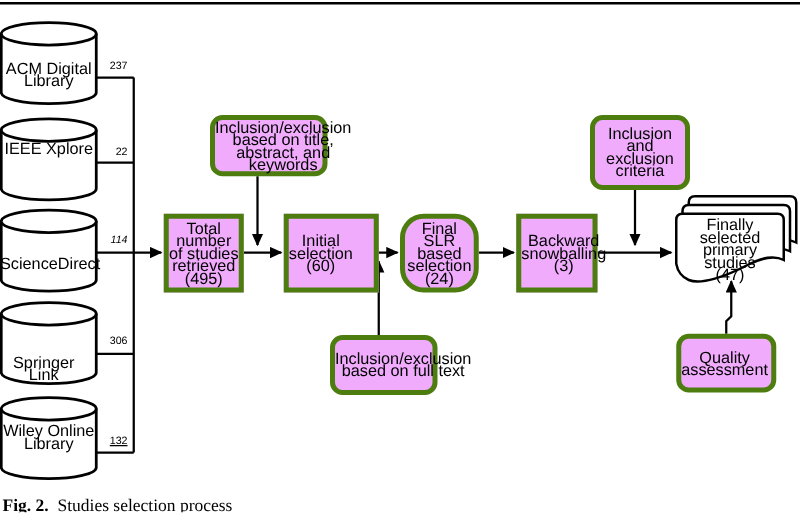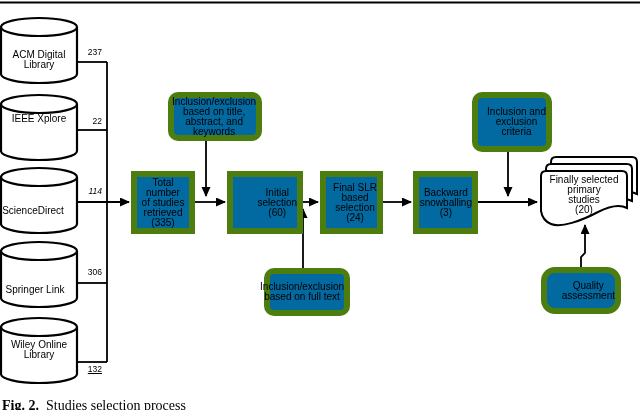--- a/index.html
+++ b/index.html
@@ -1,24 +1,24 @@
 <!DOCTYPE html>
 <html><head>
 <meta charset="utf-8">
 <style>
   html,body{margin:0;padding:0;background:#fff;}
   #page{position:relative;width:640px;height:410px;overflow:hidden;background:#fff;
         font-family:"Liberation Sans",sans-serif;color:#000;}
   #diagram-svg{position:absolute;left:0;top:0;z-index:1;}
-  .lbl{position:absolute;z-index:3;font-size:10px;line-height:10px;text-align:center;
+  .lbl{position:absolute;z-index:3;font-size:13px;line-height:10px;text-align:center;
        white-space:pre-line;color:#000;}
   .cnt{position:absolute;z-index:3;font-size:8.5px;line-height:10px;text-align:right;
        width:38px;left:64px;color:#000;}
-  .box{position:absolute;z-index:2;border:6px solid #4d7c0f;background:#0369a1;box-sizing:border-box;
-       display:flex;align-items:center;justify-content:flex-end;}
+  .box{position:absolute;z-index:2;border:4px solid #4d7c0f;background:#f0abfc;box-sizing:border-box;
+       display:flex;align-items:center;justify-content:flex-start;}
   .rbox{border-radius:10px;}
   .box .lbl{position:static;}
   #caption{position:absolute;left:2px;top:399px;z-index:3;width:630px;
            font-family:"Liberation Serif",serif;font-size:14px;line-height:14px;white-space:nowrap;}
   #caption .cap-label{font-weight:bold;margin-right:7px;}
 </style>
 </head>
 <body>
 
 <div id="page">
@@ -95,34 +95,34 @@
   <div class="cnt" style="top:116px;">22</div>
 
   <div class="lbl" style="left:0;top:206px;width:66px;">ScienceDirect</div>
   <div class="cnt" style="top:186px;font-style:italic;">114</div>
 
   <div class="lbl" style="left:0;top:285px;width:70px;">Springer Link</div>
   <div class="cnt" style="top:267px;">306</div>
 
   <div class="lbl" style="left:0;top:340px;width:78px;">Wiley Online
 Library</div>
-  <div class="cnt" style="top:364px;text-decoration:underline;">132</div>
+  <div class="cnt" style="top:347px;text-decoration:underline;">132</div>
 
   <div class="box" style="left:131px;top:171px;width:64px;height:63px;">
     <div class="lbl">Total number
 of studies
 retrieved
-(335)</div>
+(495)</div>
   </div>
   <div class="box" style="left:227px;top:171px;width:76px;height:63px;">
     <div class="lbl">Initial
 selection
 (60)</div>
   </div>
-  <div class="box" style="left:320px;top:171px;width:63px;height:63px;">
+  <div class="box" style="left:320px;top:171px;width:63px;height:63px;border-radius:19px;">
     <div class="lbl">Final SLR
 based
 selection
 (24)</div>
   </div>
   <div class="box" style="left:413px;top:171px;width:65px;height:63px;">
     <div class="lbl">Backward
 snowballing
 (3)</div>
   </div>
@@ -135,27 +135,27 @@
   </div>
   <div class="box rbox" style="left:264px;top:268px;width:86px;height:48px;">
     <div class="lbl">Inclusion/exclusion
 based on full text</div>
   </div>
   <div class="box rbox" style="left:472px;top:92px;width:80px;height:60px;">
     <div class="lbl">Inclusion and
 exclusion
 criteria</div>
   </div>
-  <div class="box rbox" style="left:541px;top:267px;width:80px;height:47px;border-radius:14px;">
+  <div class="box rbox" style="left:541px;top:267px;width:80px;height:47px;">
     <div class="lbl">Quality
 assessment</div>
   </div>
 
   <div class="lbl" style="left:540px;top:175px;width:88px;">Finally selected
 primary
 studies
-(20)</div>
+(47)</div>
 
   <div id="caption">
     <span class="cap-label">Fig. 2.</span><span>Studies selection process</span>
   </div>
 
 </div>
 
 </body></html>

